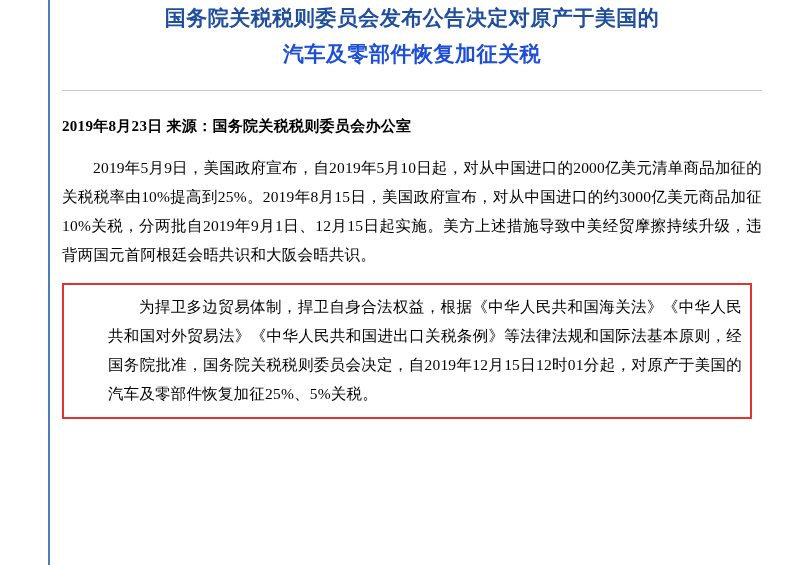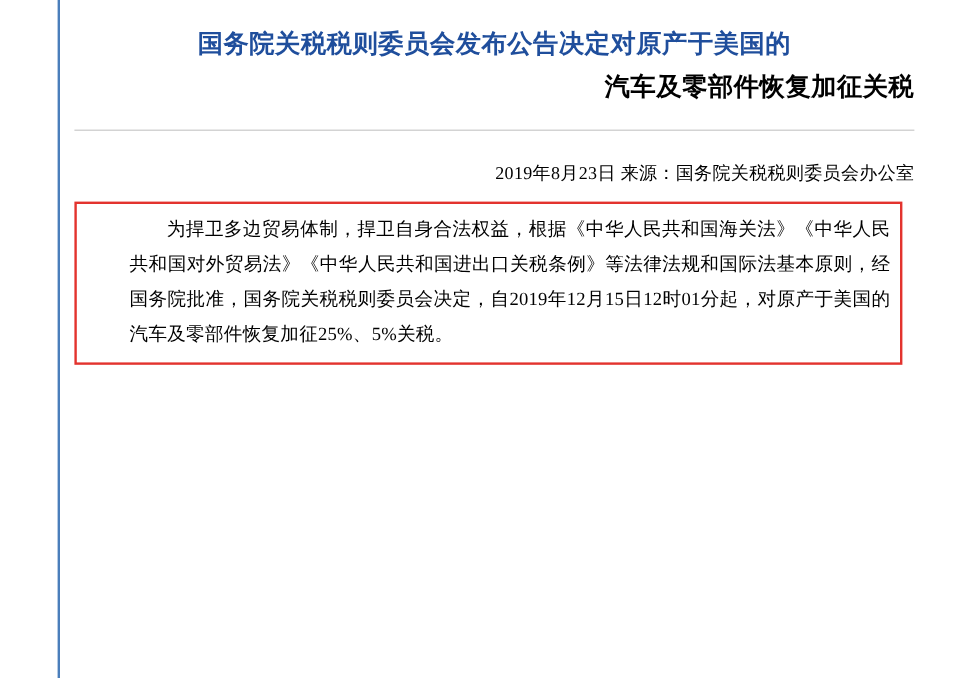--- a/index.html
+++ b/index.html
@@ -35,42 +35,42 @@
     left: 62px;
     top: 0;
     width: 700px;
   }
   .title {
     text-align: center;
     color: #1f4e9c;
     font-weight: bold;
     font-size: 21px;
     line-height: 36px;
-    padding-top: 18px;
     letter-spacing: 0.5px;
   }
   .title-line2 {
-    text-align: right;
-    color: #000000;
+    text-align: center;
+    color: #1d4ed8;
     font-weight: bold;
     font-size: 21px;
     line-height: 36px;
     letter-spacing: 0.5px;
   }
   .divider {
     margin: 18px auto 0 auto;
     width: 700px;
     height: 1px;
     background: #c9c9c9;
   }
   .meta {
-    text-align: right;
+    text-align: left;
     font-size: 15px;
     margin-top: 26px;
     letter-spacing: 0.3px;
+    font-weight: bold;
   }
   .para {
     font-size: 15.5px;
     line-height: 29px;
     text-indent: 2em;
     margin-top: 17px;
     text-align: justify;
     letter-spacing: 0.2px;
   }
   .highlight-box {
@@ -94,19 +94,20 @@
 
   <div class="content">
 
     <div class="title">国务院关税税则委员会发布公告决定对原产于美国的</div>
     <div class="title-line2">汽车及零部件恢复加征关税</div>
 
     <div class="divider"></div>
 
     <div class="meta">2019年8月23日  来源：国务院关税税则委员会办公室</div>
 
+    <div class="para">2019年5月9日，美国政府宣布，自2019年5月10日起，对从中国进口的2000亿美元清单商品加征的关税税率由10%提高到25%。2019年8月15日，美国政府宣布，对从中国进口的约3000亿美元商品加征10%关税，分两批自2019年9月1日、12月15日起实施。美方上述措施导致中美经贸摩擦持续升级，违背两国元首阿根廷会晤共识和大阪会晤共识。</div>
 
     <div class="highlight-box">
       <div class="para">为捍卫多边贸易体制，捍卫自身合法权益，根据《中华人民共和国海关法》《中华人民共和国对外贸易法》《中华人民共和国进出口关税条例》等法律法规和国际法基本原则，经国务院批准，国务院关税税则委员会决定，自2019年12月15日12时01分起，对原产于美国的汽车及零部件恢复加征25%、5%关税。</div>
     </div>
 
   </div>
 </div>
 
 </body></html>

